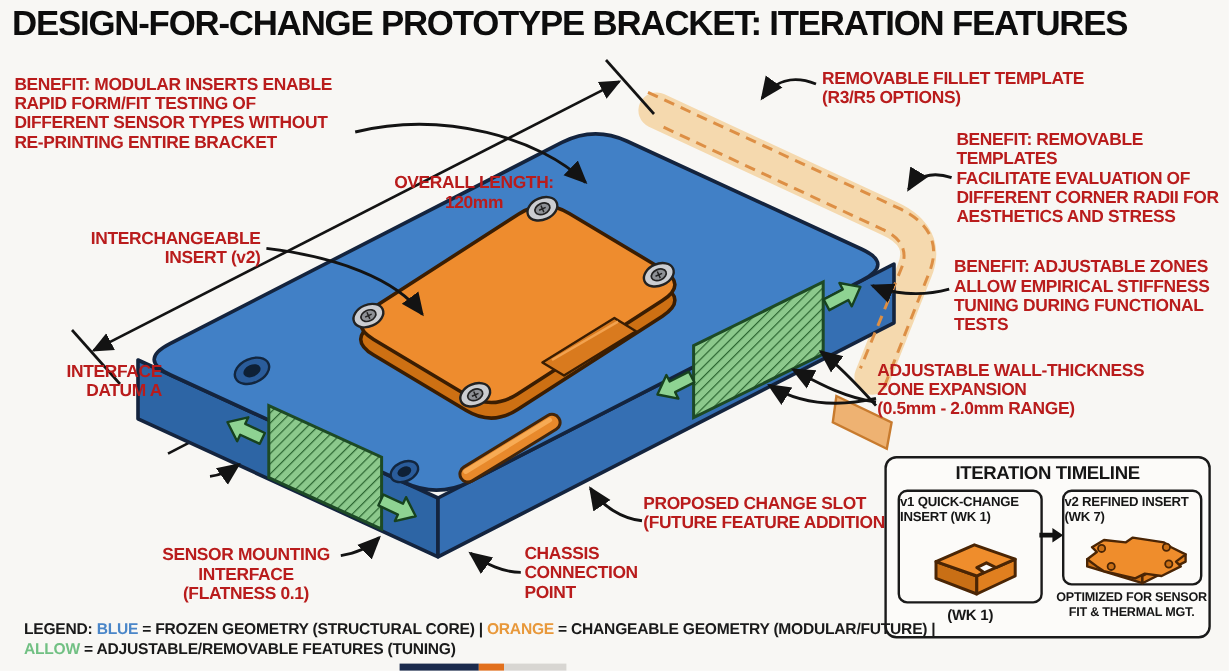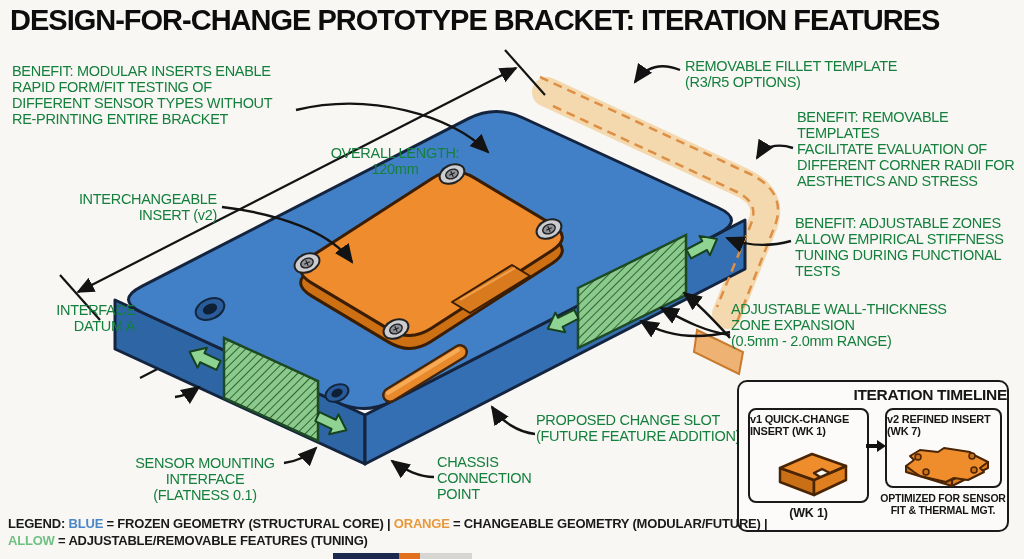--- a/index.html
+++ b/index.html
@@ -8,33 +8,33 @@
     background:#f8f7f4;
     font-family:"Liberation Sans","DejaVu Sans",sans-serif;
     color:#161616;
   }
   .page-title{
     position:absolute;left:10px;top:4px;width:1010px;
     font-size:29px;font-weight:bold;letter-spacing:-1px;white-space:nowrap;
     color:#0d0d0d;
   }
   .callout{
-    position:absolute;font-weight:normal;white-space:pre-line;
-    line-height:1.1;font-size:14.5px;letter-spacing:-0.3px;color:#15803d;
+    position:absolute;font-weight:bold;white-space:pre-line;
+    line-height:1.1;font-size:14.5px;letter-spacing:-0.3px;color:#b91c1c;
   }
   .ta-r{text-align:right;}
   .ta-c{text-align:center;}
   svg{position:absolute;left:0;top:0;}
   
   .timeline{
     position:absolute;left:737px;top:380px;width:272px;height:152px;
     border:2.5px solid #1a1a1a;border-radius:10px;background:#fcfbf9;box-sizing:border-box;
   }
   .timeline-title{
-    position:absolute;left:0;top:4px;width:100%;text-align:right;
+    position:absolute;left:0;top:4px;width:100%;text-align:center;
     font-size:15.5px;font-weight:bold;letter-spacing:-0.3px;
   }
   .tl-card{
     position:absolute;border:2px solid #1a1a1a;border-radius:8px;background:#fcfbf9;
     box-sizing:border-box;
   }
   .tl-card1{left:9px;top:26px;width:121px;height:95px;}
   .tl-card2{left:146px;top:26px;width:117px;height:80px;}
   .tl-label{
     position:absolute;left:0;top:3px;width:100%;text-align:left;
@@ -42,21 +42,21 @@
   }
   .tl-illus{position:absolute;}
   .tl-caption{
     position:absolute;text-align:center;font-weight:bold;white-space:pre-line;letter-spacing:-0.2px;
   }
   .tl-cap1{left:9px;top:124px;width:121px;font-size:12.5px;}
   .tl-cap2{left:139px;top:110px;width:130px;font-size:10.5px;line-height:1.15;}
   .tl-arrow{position:absolute;left:127px;top:56px;}
   
   .legend{
-    position:absolute;left:8px;top:516px;width:1000px;
+    position:absolute;left:20px;top:516px;width:1000px;
     font-size:13px;font-weight:bold;letter-spacing:-0.2px;line-height:1.3;color:#1a1a1a;
   }
   .legend .w-blue{color:#4a86c8;}
   .legend .w-orange{color:#e8983a;}
   .legend .w-green{color:#71c083;}
   
   .scrub-a{position:absolute;left:333px;top:553px;width:66px;height:6px;background:#1c2b4d;}
   .scrub-b{position:absolute;left:399px;top:553px;width:21px;height:6px;background:#e2701d;}
   .scrub-c{position:absolute;left:420px;top:553px;width:52px;height:6px;background:#d8d6d2;}
 </style>

